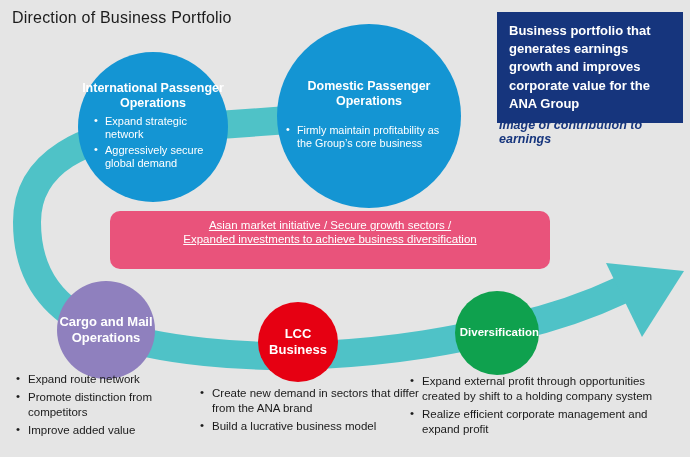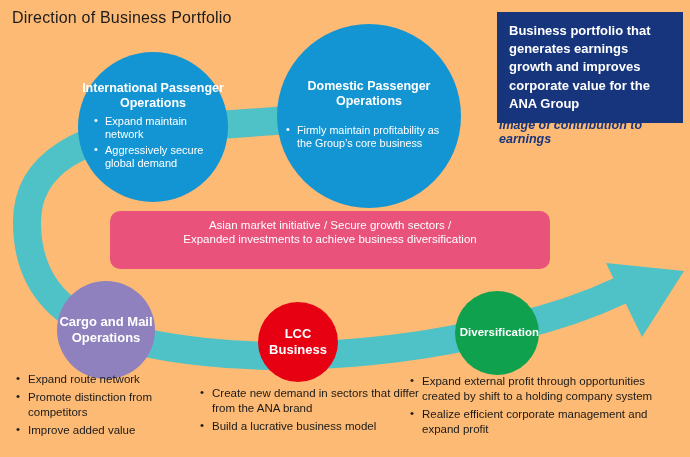--- a/index.html
+++ b/index.html
@@ -1,17 +1,17 @@
 <!DOCTYPE html>
 <html><head>
 <meta charset="utf-8">
 <style>
   html,body{margin:0;padding:0;}
   body{font-family:"Liberation Sans", sans-serif;}
-  .stage{position:relative;width:690px;height:457px;background:#fdba74;overflow:hidden;}
+  .stage{position:relative;width:690px;height:457px;background:#e5e5e5;overflow:hidden;}
 
   .page-title{position:absolute;left:12px;top:9px;font-size:16px;color:#1c1c1c;letter-spacing:.2px;}
 
   
   .swoosh{position:absolute;left:0;top:0;z-index:1;}
 
   
   .circle{position:absolute;border-radius:50%;z-index:3;display:flex;flex-direction:column;
           align-items:center;justify-content:center;color:#fff;text-align:center;box-sizing:border-box;}
   .c-international{left:78px;top:52px;width:150px;height:150px;background:#1495d3;}
@@ -35,21 +35,21 @@
   
   .summary{position:absolute;left:497px;top:12px;width:186px;box-sizing:border-box;background:#16357d;
            color:#fff;font-weight:700;font-size:13px;line-height:1.4;padding:10px 12px;z-index:3;}
   .caption{position:absolute;left:499px;top:118px;color:#16357d;font-style:italic;font-weight:600;
            font-size:12.5px;z-index:3;}
 
   
   .banner{position:absolute;left:110px;top:211px;width:440px;height:58px;background:#e9537b;
           border-radius:10px;color:#fff;text-align:center;z-index:2;box-sizing:border-box;padding-top:7px;}
   .banner .b-title{font-size:13.5px;font-weight:700;line-height:1.2;}
-  .banner .b-line{font-size:11.5px;line-height:1.25;}
+  .banner .b-line{font-size:11.5px;line-height:1.25;text-decoration:underline;}
 
   
   .notes{position:absolute;z-index:3;list-style:none;margin:0;padding:0;color:#1a1a1a;
          font-size:11.5px;line-height:1.3;}
   .notes li{position:relative;padding-left:12px;margin-bottom:3px;}
   .notes li::before{content:"\2022";position:absolute;left:0;top:-1px;}
   .n-cargo{left:16px;top:372px;width:178px;}
   .n-lcc{left:200px;top:386px;width:222px;}
   .n-div{left:410px;top:374px;width:274px;}
 </style>
@@ -69,21 +69,21 @@
   <div class="caption">Image of contribution to earnings</div>
 
   <div class="banner">
     <div class="b-line">Asian market initiative / Secure growth sectors /</div>
     <div class="b-line">Expanded investments to achieve business diversification</div>
   </div>
 
   <div class="circle c-international">
     <h3>International Passenger Operations</h3>
     <ul class="cb">
-      <li><span>Expand maintain network</span></li>
+      <li><span>Expand strategic network</span></li>
       <li><span>Aggressively secure global demand</span></li>
     </ul>
   </div>
 
   <div class="circle c-domestic">
     <h3>Domestic Passenger Operations</h3>
     <ul class="cb">
       <li><span>Firmly maintain profitability as the Group’s core business</span></li>
     </ul>
   </div>

